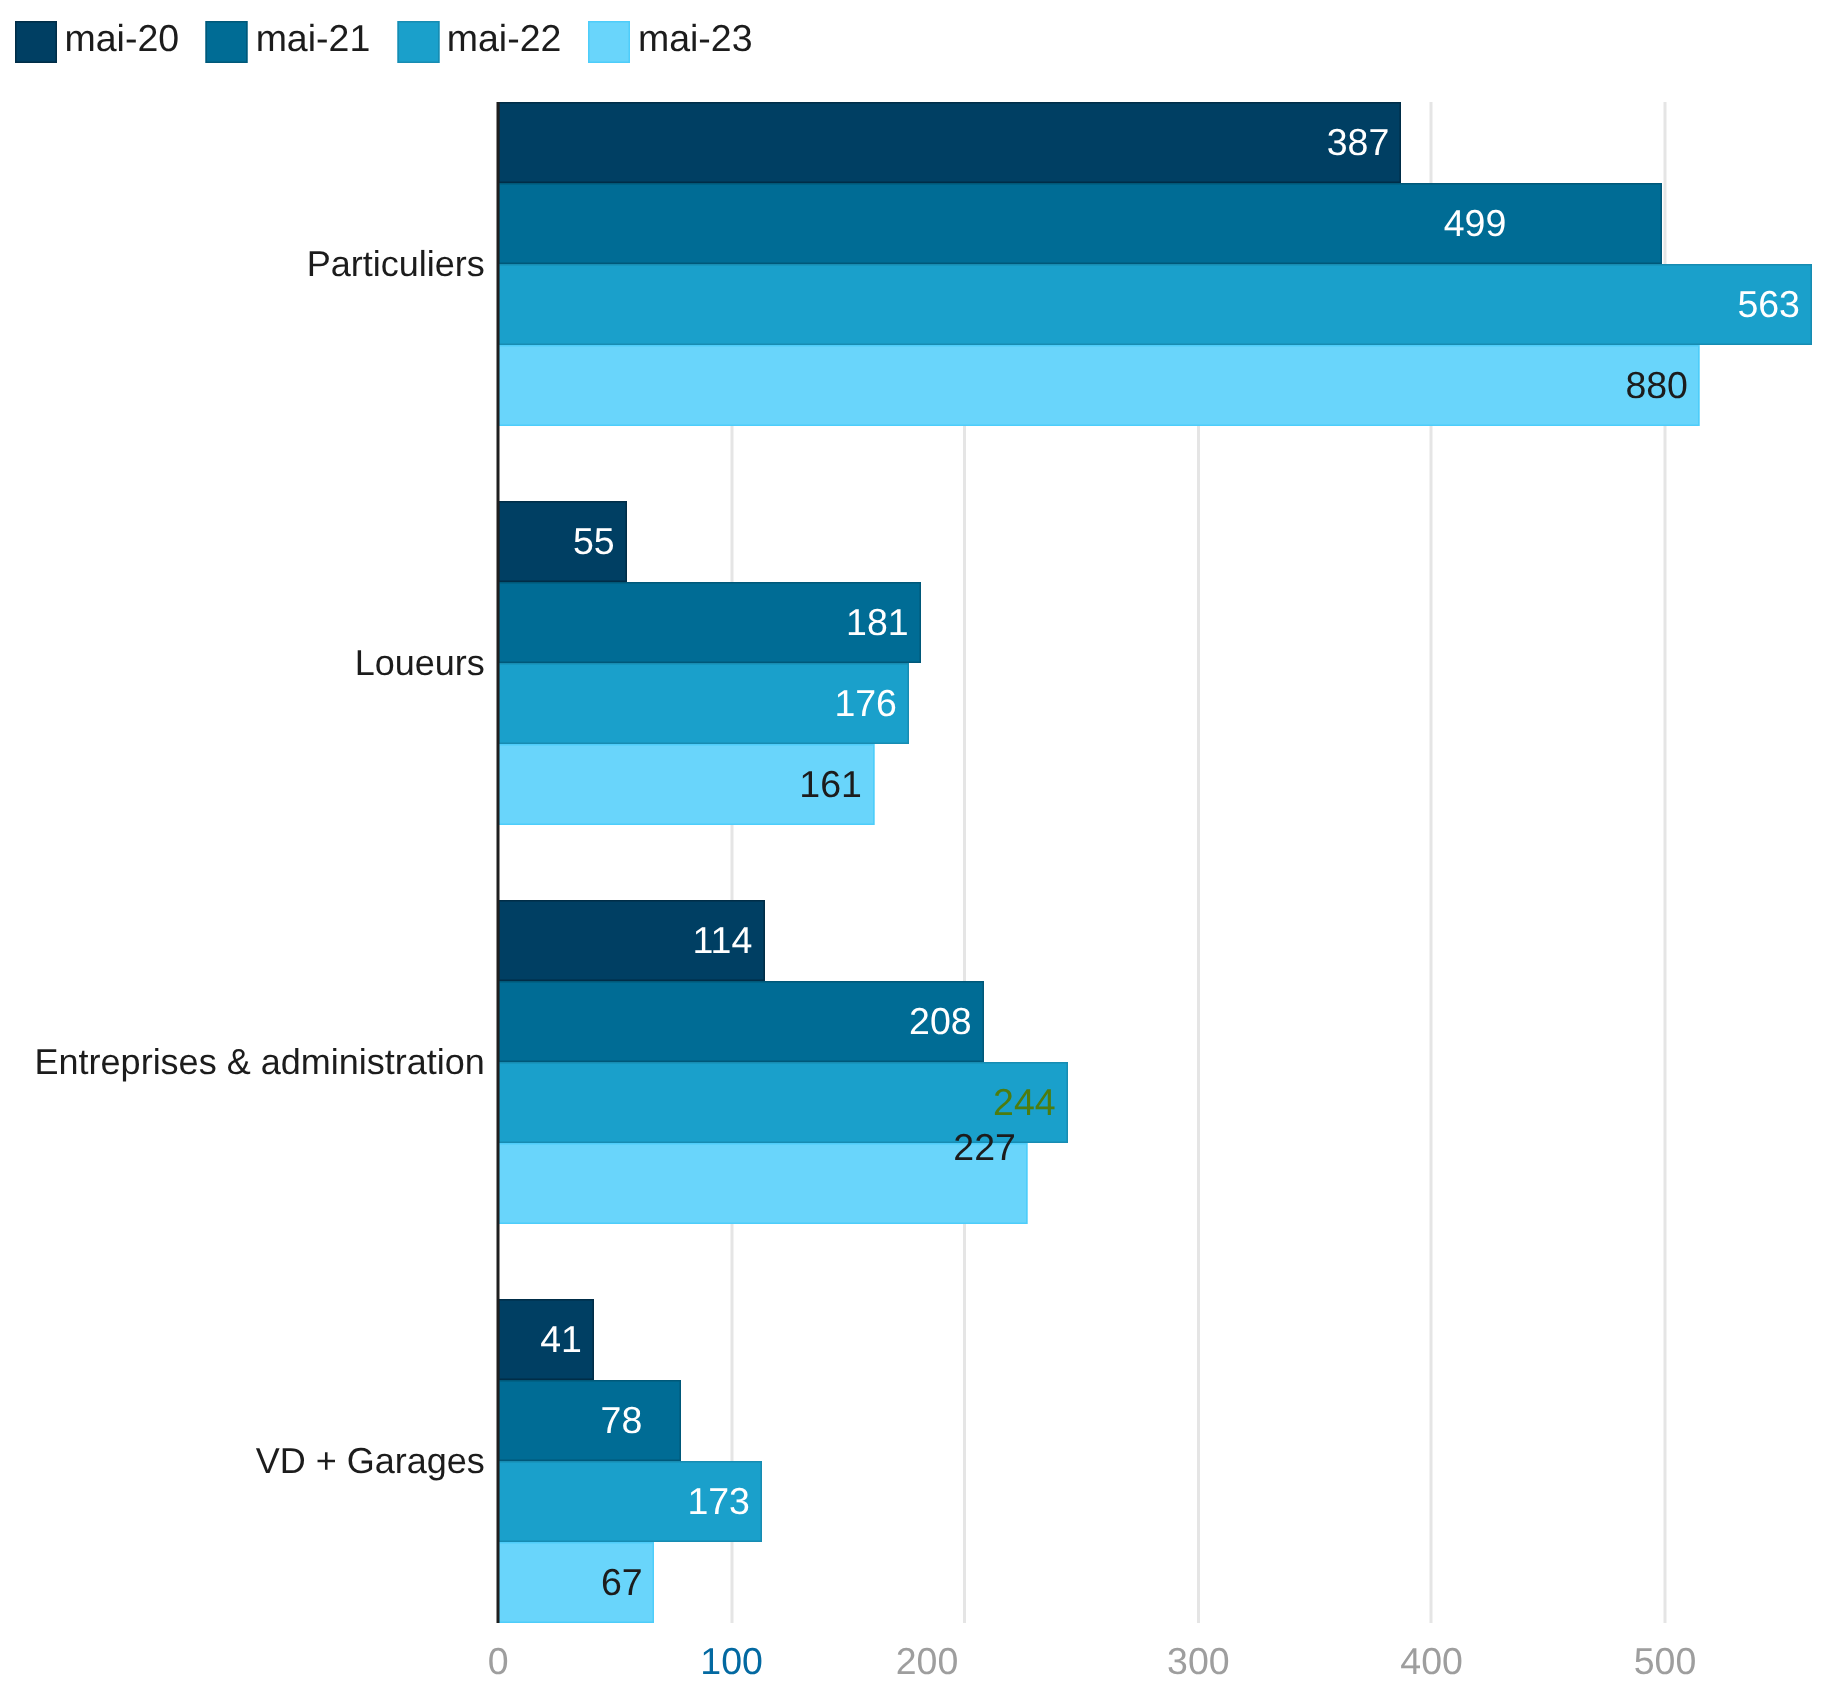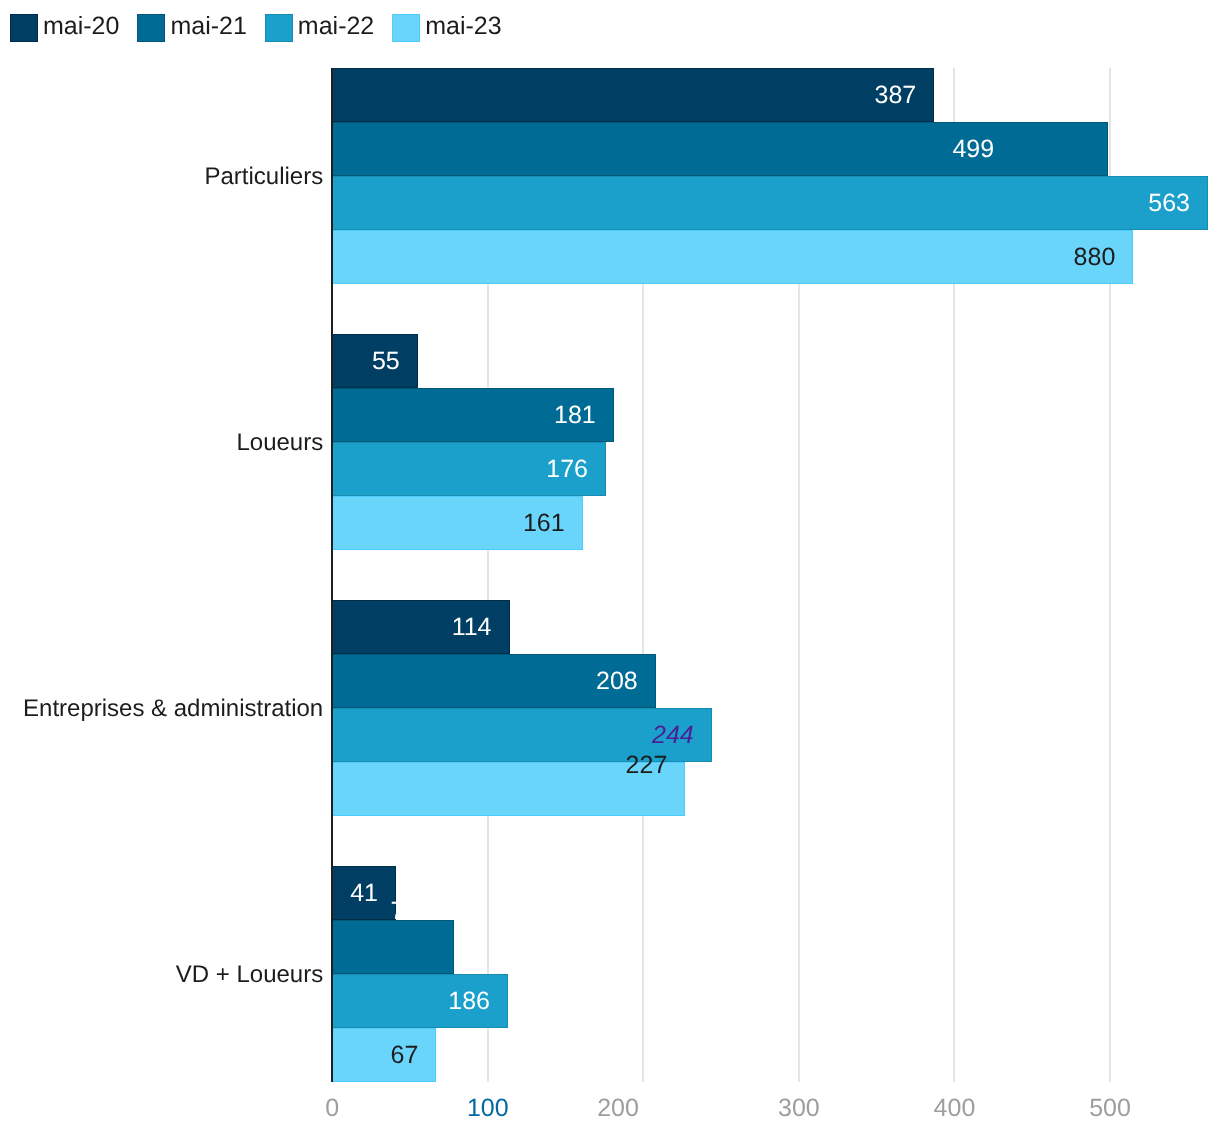--- a/index.html
+++ b/index.html
@@ -17,21 +17,21 @@
   .swatch{width:28px;height:28px;box-sizing:border-box;border-width:1px;border-style:solid;}
   .legend-label{font-size:25px;line-height:28px;position:relative;top:-2px;
                 color:#1c1c1c;margin-left:5px;margin-right:18px;white-space:nowrap;}
 
   
   .gridline{position:absolute;width:2px;background:#e5e5e5;}
   .axisline{position:absolute;width:2px;background:#1f1f1f;}
 
   .bar{position:absolute;box-sizing:border-box;border-width:1px;border-style:solid;}
   .barlabel{position:absolute;font-size:25px;white-space:nowrap;text-align:right;
-            box-sizing:border-box;padding-right:18px;}
+            box-sizing:border-box;padding-right:8px;}
   .catlabel{position:absolute;left:0;font-size:24px;color:#1c1c1c;text-align:right;
             white-space:nowrap;box-sizing:border-box;padding-right:9px;height:40px;line-height:40px;}
   .ticklabel{position:absolute;width:120px;font-size:25px;line-height:25px;
              color:#9e9e9e;text-align:center;white-space:nowrap;}
 </style>
 </head>
 <body>
 
 <div id="chart">
 
@@ -76,33 +76,33 @@
       <div class="bar" style="left: 332.2px; top: 442px; width: 273.786px; height: 54px; background: rgb(26, 160, 203); border-color: rgb(23, 140, 178);"></div>
       <div class="barlabel" style="left: 332.2px; top: 442px; width: 273.786px; height: 54px; line-height: 54px; color: rgb(255, 255, 255);">176</div>
       <div class="bar" style="left: 332.2px; top: 496px; width: 250.452px; height: 54px; background: rgb(105, 213, 251); border-color: rgb(78, 205, 250);"></div>
       <div class="barlabel" style="left: 332.2px; top: 496px; width: 250.452px; height: 54px; line-height: 54px; color: rgb(28, 28, 28);">161</div>
       <div class="catlabel" style="width: 332.2px; top: 422.8px;">Loueurs</div>
       <div class="bar" style="left: 332.2px; top: 600px; width: 177.338px; height: 54px; background: rgb(0, 63, 99); border-color: rgb(0, 45, 71);"></div>
       <div class="barlabel" style="left: 332.2px; top: 600px; width: 177.338px; height: 54px; line-height: 54px; color: rgb(255, 255, 255);">114</div>
       <div class="bar" style="left: 332.2px; top: 654px; width: 323.565px; height: 54px; background: rgb(0, 108, 149); border-color: rgb(0, 88, 121);"></div>
       <div class="barlabel" style="left: 332.2px; top: 654px; width: 323.565px; height: 54px; line-height: 54px; color: rgb(255, 255, 255);">208</div>
       <div class="bar" style="left: 332.2px; top: 708px; width: 379.566px; height: 54px; background: rgb(26, 160, 203); border-color: rgb(23, 140, 178);"></div>
-      <div class="barlabel" style="left: 332.2px; top: 708px; width: 379.566px; height: 71px; line-height: 54px; color: #4c1d95; font-style: italic;">244</div>
+      <div class="barlabel" style="left: 332.2px; top: 708px; width: 379.566px; height: 71px; line-height: 54px; color: #4d7c0f;">244</div>
       <div class="bar" style="left: 332.2px; top: 762px; width: 353.121px; height: 54px; background: rgb(105, 213, 251); border-color: rgb(78, 205, 250);"></div>
       <div class="barlabel" style="left: 332.2px; top: 738px; width: 353.121px; height: 54px; line-height: 54px; color: rgb(28, 28, 28);">227</div>
       <div class="catlabel" style="width: 332.2px; top: 688.8px;">Entreprises &amp; administration</div>
       <div class="bar" style="left: 332.2px; top: 866px; width: 63.7796px; height: 54px; background: rgb(0, 63, 99); border-color: rgb(0, 45, 71);"></div>
       <div class="barlabel" style="left: 332.2px; top: 866px; width: 63.7796px; height: 54px; line-height: 54px; color: rgb(255, 255, 255);">41</div>
       <div class="bar" style="left: 332.2px; top: 920px; width: 121.337px; height: 54px; background: rgb(0, 108, 149); border-color: rgb(0, 88, 121);"></div>
-      <div class="barlabel" style="left: 332.2px; top: 884px; width: 104px; height: 54px; line-height: 54px; color: rgb(255, 255, 255);">78</div>
+      <div class="barlabel" style="left: 332.2px; top: 920px; width: 104px; height: 54px; line-height: 54px; color: rgb(255, 255, 255);">78</div>
       <div class="bar" style="left: 332.2px; top: 974px; width: 175.783px; height: 54px; background: rgb(26, 160, 203); border-color: rgb(23, 140, 178);"></div>
-      <div class="barlabel" style="left: 332.2px; top: 974px; width: 175.783px; height: 54px; line-height: 54px; color: rgb(255, 255, 255);">186</div>
+      <div class="barlabel" style="left: 332.2px; top: 974px; width: 175.783px; height: 54px; line-height: 54px; color: rgb(255, 255, 255);">173</div>
       <div class="bar" style="left: 332.2px; top: 1028px; width: 104.225px; height: 54px; background: rgb(105, 213, 251); border-color: rgb(78, 205, 250);"></div>
       <div class="barlabel" style="left: 332.2px; top: 1028px; width: 104.225px; height: 54px; line-height: 54px; color: rgb(28, 28, 28);">67</div>
-      <div class="catlabel" style="width: 332.2px; top: 954.8px;">VD + Loueurs</div>
+      <div class="catlabel" style="width: 332.2px; top: 954.8px;">VD + Garages</div>
       <div class="axisline" style="left: 331.2px; top: 68px; height: 1014px; background: rgb(31, 31, 31);"></div>
       <div class="ticklabel" style="left: 272.2px; top: 1095.5px; color: rgb(158, 158, 158);">0</div>
       <div class="ticklabel" style="left: 427.76px; top: 1095.5px; color: #0369a1;">100</div>
       <div class="ticklabel" style="left: 558px; top: 1095.5px; color: rgb(158, 158, 158);">200</div>
       <div class="ticklabel" style="left: 738.88px; top: 1095.5px; color: rgb(158, 158, 158);">300</div>
       <div class="ticklabel" style="left: 894.44px; top: 1095.5px; color: rgb(158, 158, 158);">400</div>
       <div class="ticklabel" style="left: 1050px; top: 1095.5px; color: rgb(158, 158, 158);">500</div>
     </div>
 
 </div>

